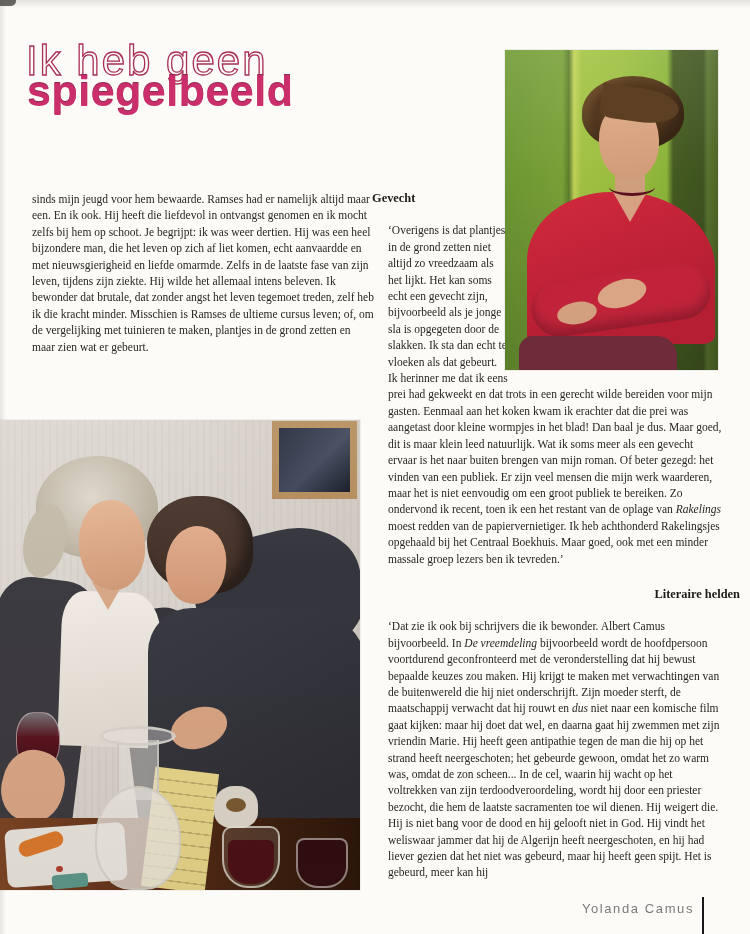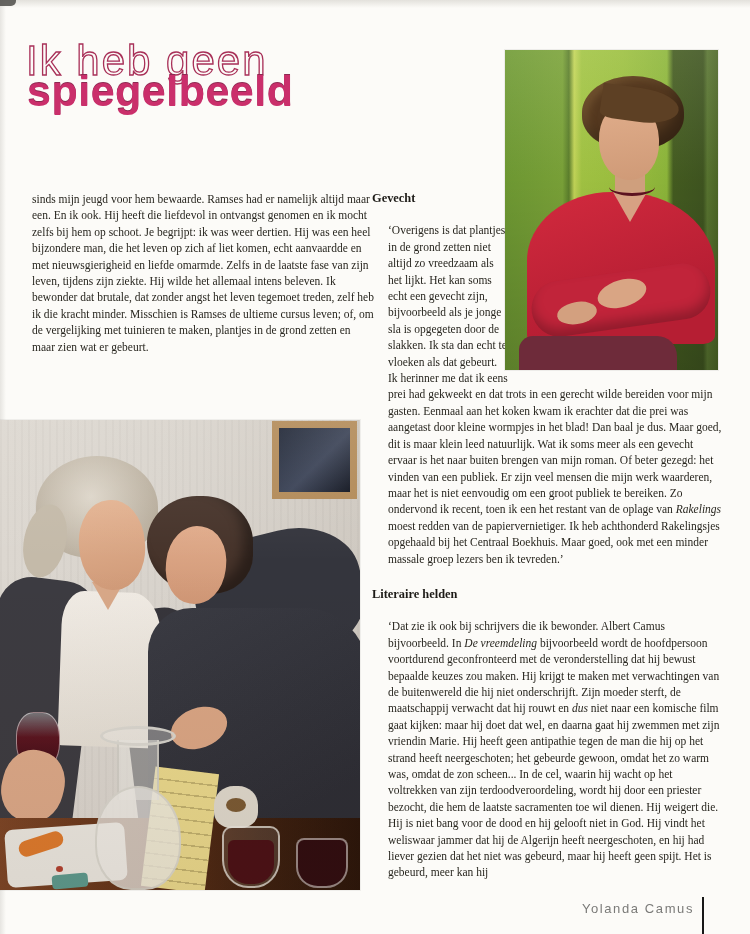--- a/index.html
+++ b/index.html
@@ -27,21 +27,21 @@
   .hl-2 { left:27px; top:70px; }
   .hl-3 { left:112px; top:102px; }
   .hl-4 { left:25px; top:131px; }
 
   
   .bodytext { font-size:11.5px; line-height:16.4px; color:#28261f; text-align:left; }
   .col-left { position:absolute; left:32px; top:191px; width:344px; }
   .col-right { position:absolute; left:372px; top:190px; width:368px; }
   .photo-spacer { float:right; width:232px; height:186px; }
   .sec-heading { font-size:12.4px; font-weight:bold; color:#1d1b17; margin:0 0 11px 0; }
-  .sec-heading-2 { margin:19px 0 12px 0; }
+  .sec-heading-2 { margin:19px 0 12px 0;text-align:right; }
   .col-right p { margin:16px; }
   .ital { font-style:italic; }
 
   
   .footer-author { position:absolute; right:56px; top:901px;
     font-family:"Liberation Sans", sans-serif; font-size:13px; letter-spacing:1.6px;
     color:#7a7a78; }
   .footer-bar { position:absolute; left:702px; top:897px; width:2px; height:37px; background:#171717; }
 
   

